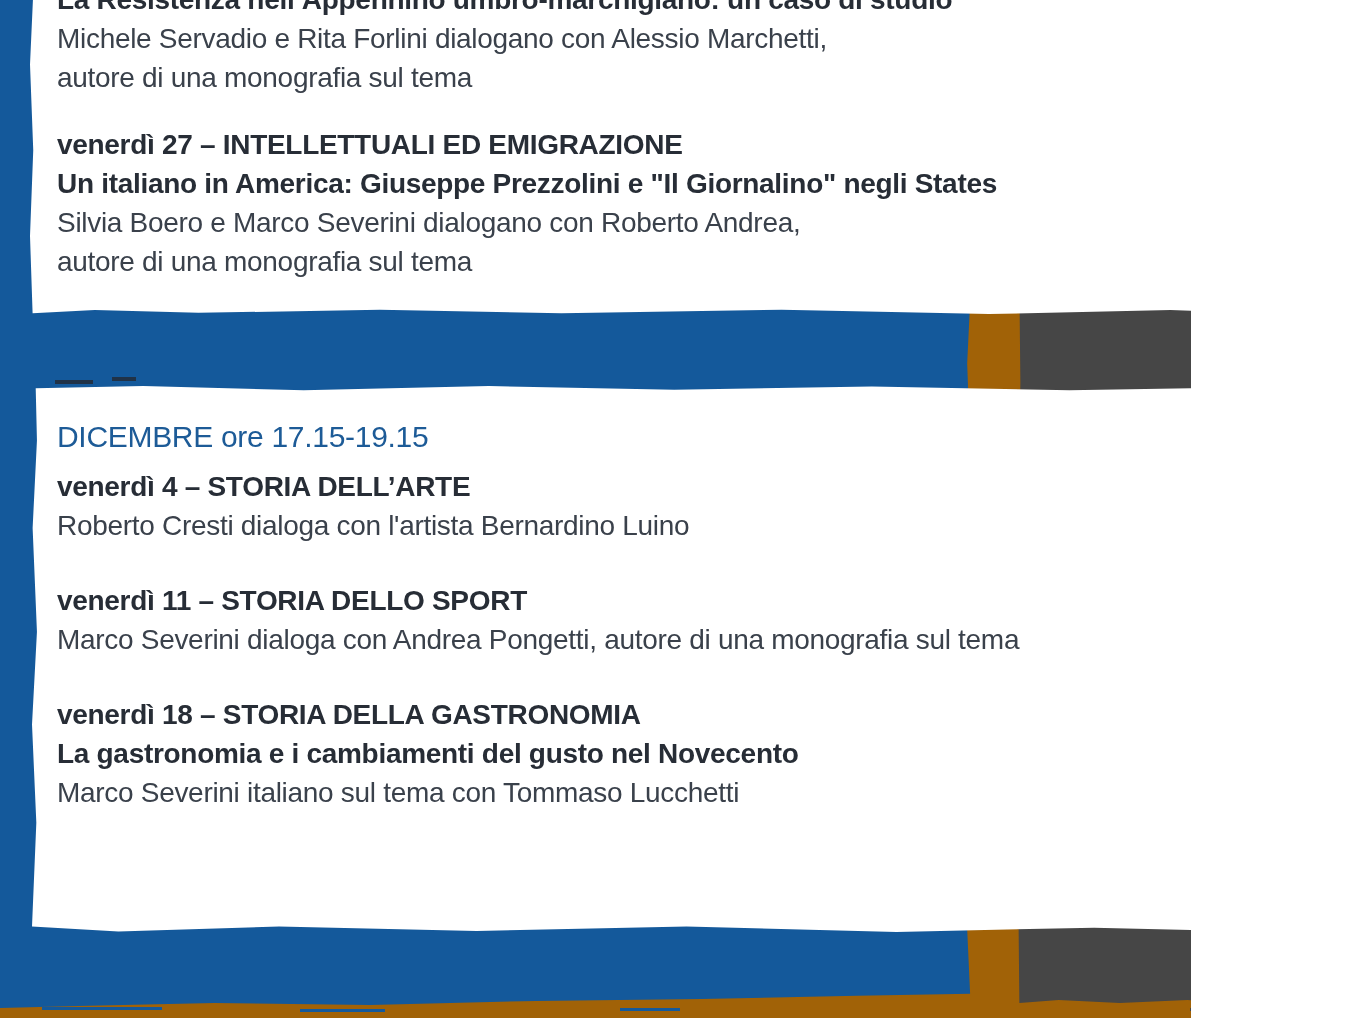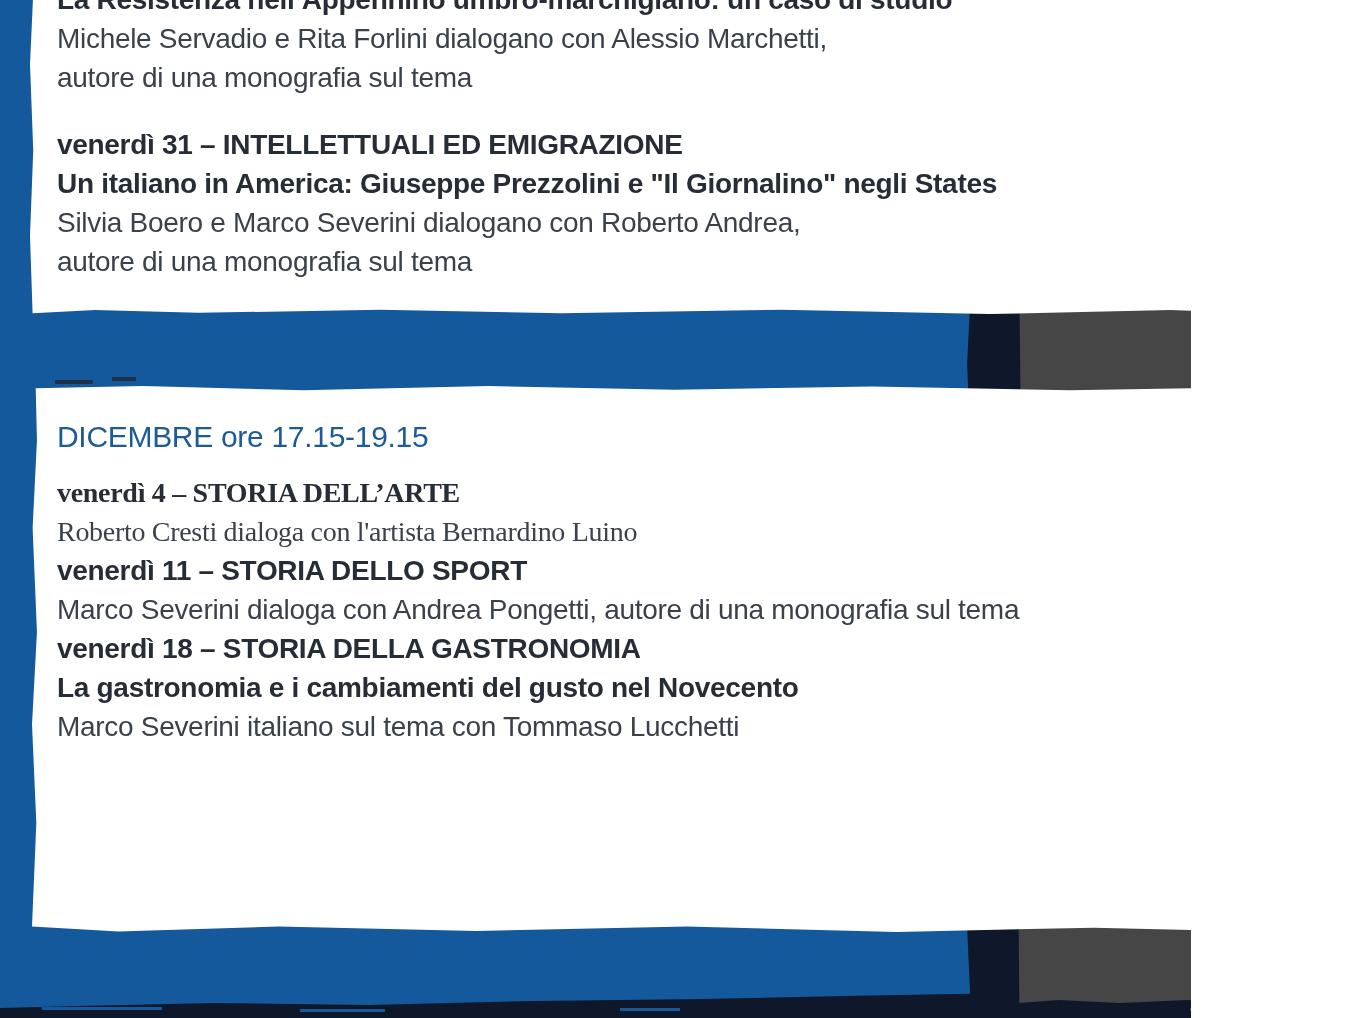--- a/index.html
+++ b/index.html
@@ -1,20 +1,20 @@
 <!DOCTYPE html>
 <html><head>
 <meta charset="utf-8">
 <style>
   html,body{margin:0;padding:0;background:#ffffff;}
   .page{
     position:relative;
     width:1191px;height:1018px;
     overflow:hidden;
-    background:#0f172a;
+    background:#a16207;
     font-family:"Liberation Sans","DejaVu Sans",sans-serif;
     letter-spacing:-0.3px;
   }
   
   .blue-shape{
     position:absolute;left:0;top:0;width:974px;height:1010px;
     background:#14599b;
     clip-path:polygon(0 0,100% 0,99.4% 10%,100% 22%,99.3% 36%,99.9% 52%,99.2% 66%,100% 80%,99.3% 92%,99.6% 98.4%,88% 98.6%,72% 98.9%,55% 99.1%,38% 99.5%,22% 99.3%,8% 99.6%,0 99.8%);
   }
   
@@ -38,22 +38,22 @@
     padding:30px 20px 0 25px;
     clip-path:polygon(0.3% 0.4%,9% 0%,22% 0.8%,37% 0%,52% 0.7%,68% 0.1%,84% 0.8%,100% 0.2%,99.7% 15%,100% 34%,99.6% 55%,100% 76%,99.7% 92%,99.9% 100%,86% 99.2%,70% 100%,53% 99%,36% 99.8%,20% 99%,7% 99.9%,0% 99%,0.35% 80%,0% 62%,0.4% 45%,0.05% 26%,0.4% 10%);
   }
   .line{font-size:28px;line-height:39px;white-space:nowrap;}
   .t-regular{color:#3a414b;font-weight:400;}
   .t-bold{color:#272d36;font-weight:700;}
   .heading-blue{
     font-size:30px;line-height:42px;font-weight:400;color:#1d5b97;white-space:nowrap;
   }
   .group-gap{margin-top:28px;}
-  .event{}
-  .event-first{margin-top:15px;font-family:Liberation Serif, serif;}
+  .event{margin-top:36px;}
+  .event-first{margin-top:9px;}
   
   .speck{position:absolute;}
   .speck.dark{background:rgba(34,44,56,.85);}
   .speck.blue{background:#14599b;}
   .speck.gray{background:#464646;}
 </style>
 </head>
 <body>
 
 <div class="page">
@@ -68,21 +68,21 @@
     <div class="speck blue" style="left:300px;top:1009px;width:85px;height:3px;"></div>
     <div class="speck blue" style="left:620px;top:1008px;width:60px;height:3px;"></div>
     <div class="speck gray" style="left:1190px;top:1008px;width:70px;height:3px;"></div>
   </div>
 
   <div class="card card1">
     <div class="line t-bold">La Resistenza nell’Appennino umbro-marchigiano: un caso di studio</div>
     <div class="line t-regular">Michele Servadio e Rita Forlini dialogano con Alessio Marchetti,</div>
     <div class="line t-regular">autore di una monografia sul tema</div>
     <div class="group-gap">
-      <div class="line t-bold">venerdì 31 – INTELLETTUALI ED EMIGRAZIONE</div>
+      <div class="line t-bold">venerdì 27 – INTELLETTUALI ED EMIGRAZIONE</div>
       <div class="line t-bold">Un italiano in America: Giuseppe Prezzolini e "Il Giornalino" negli States</div>
       <div class="line t-regular">Silvia Boero e Marco Severini dialogano con Roberto Andrea,</div>
       <div class="line t-regular">autore di una monografia sul tema</div>
     </div>
   </div>
 
   <div class="card card2">
     <div class="heading-blue">DICEMBRE ore 17.15-19.15</div>
 
     <div class="event event-first">

